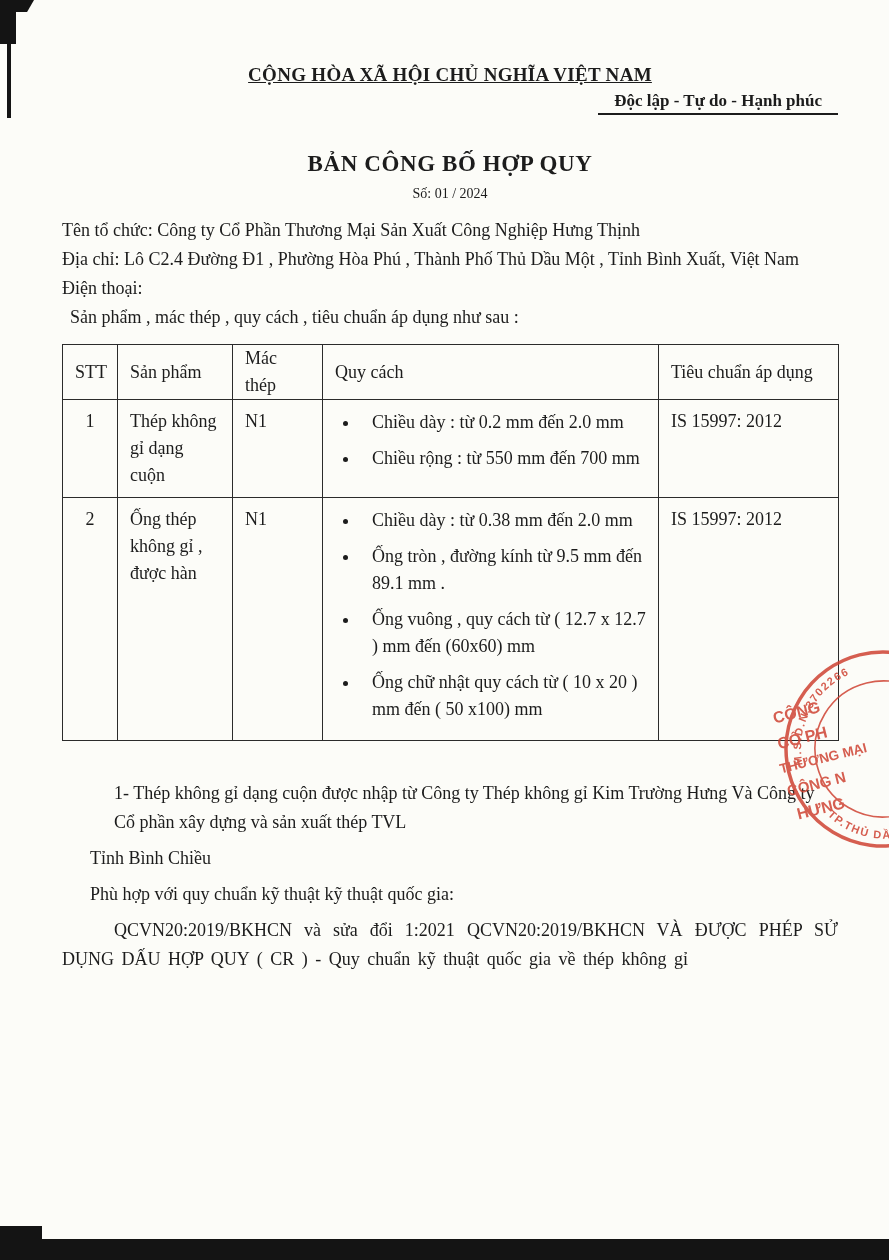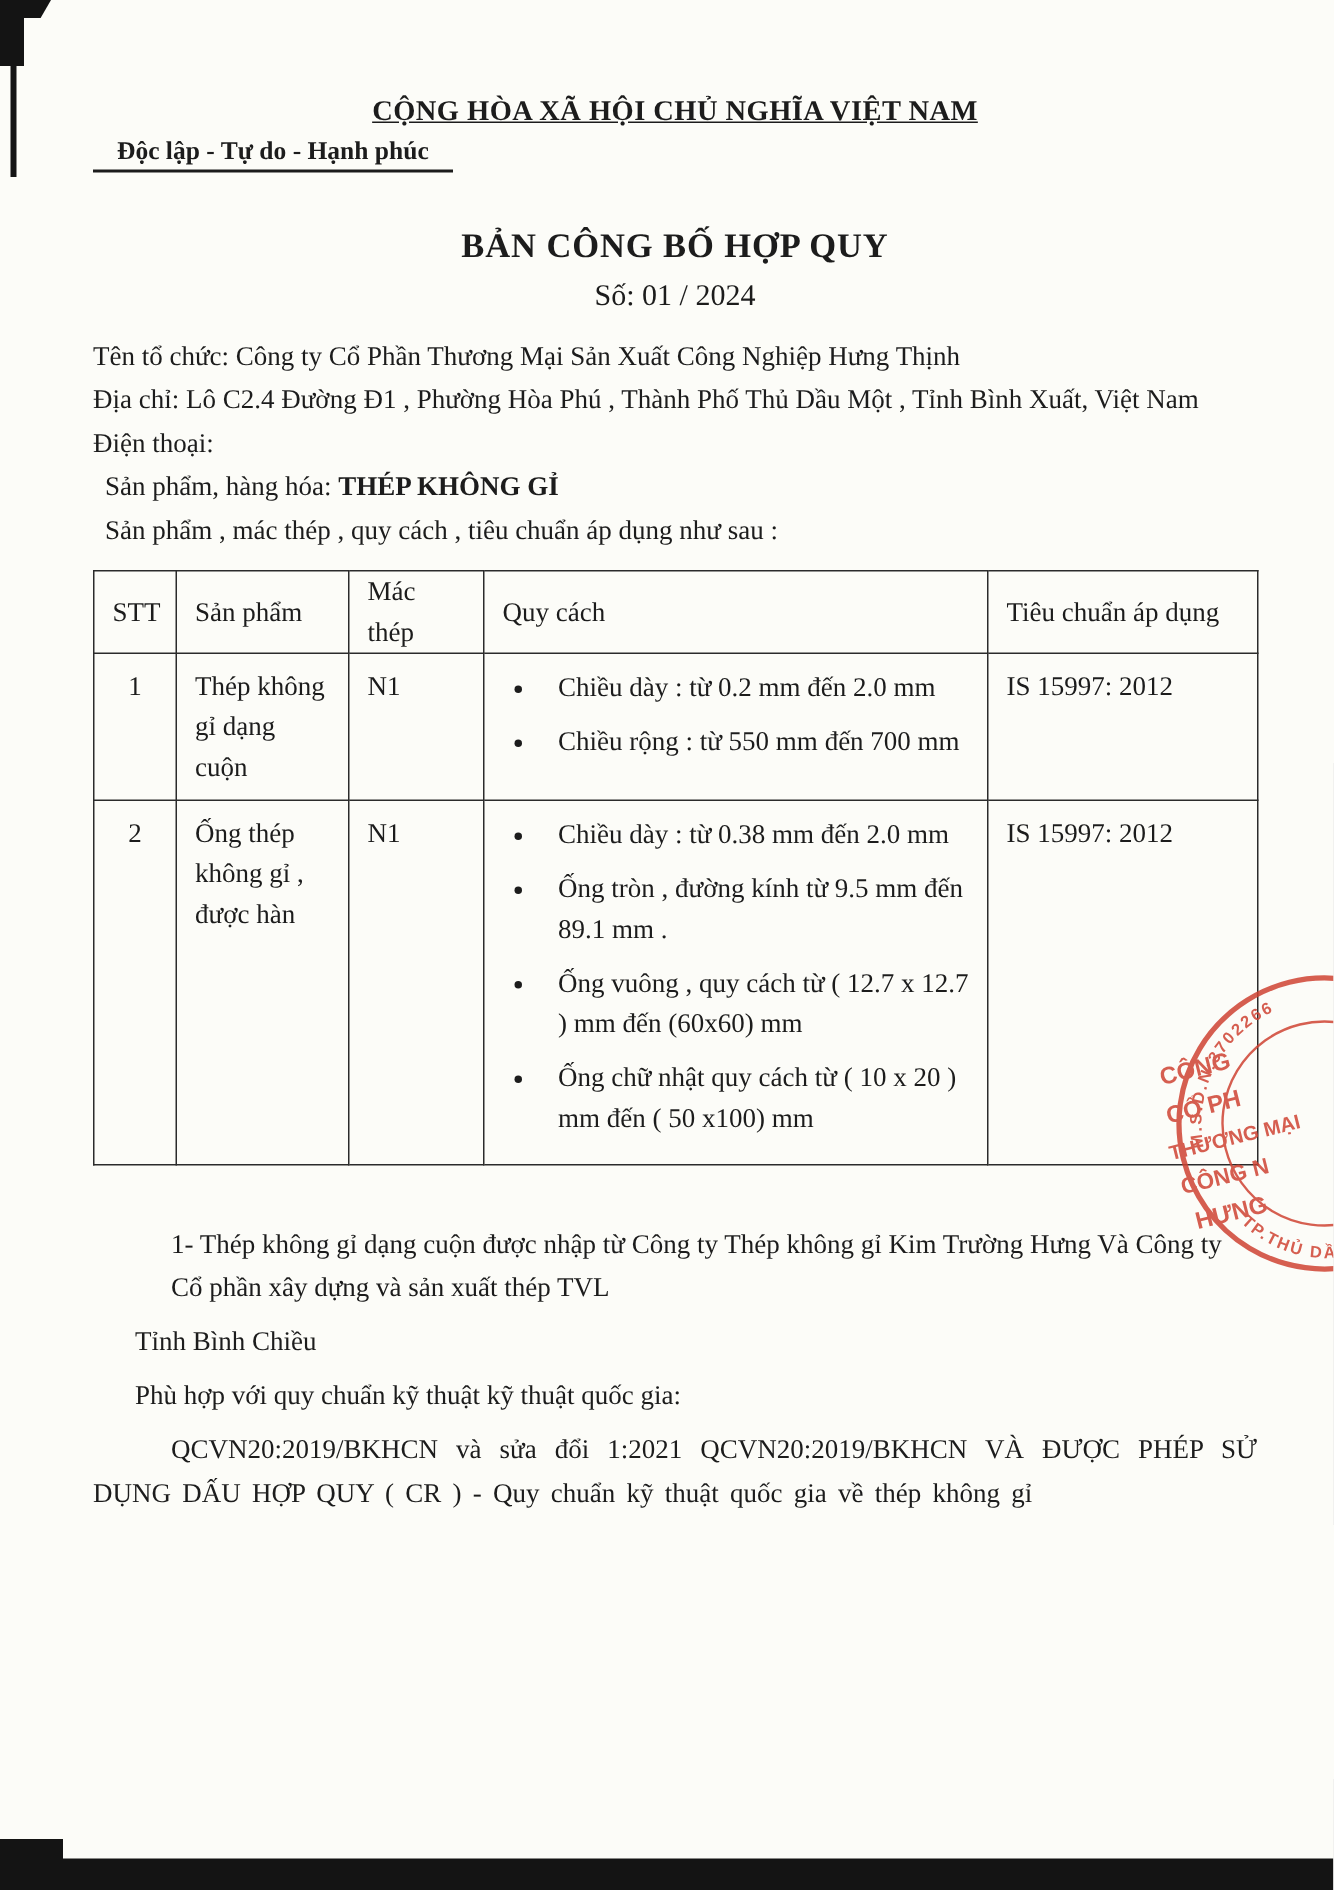--- a/index.html
+++ b/index.html
@@ -16,24 +16,24 @@
   .artifact { position:absolute; background:#141414; }
   .corner-tl-a { left:0; top:0; width:16px; height:44px; }
   .corner-tl-b { left:0; top:0; width:34px; height:12px; transform:skewX(-30deg); transform-origin:top left; }
   .edge-left { left:7px; top:0; width:4px; height:118px; }
   .edge-bottom { left:8px; bottom:0; width:881px; height:21px; }
   .corner-bl { left:0; bottom:0; width:42px; height:34px; }
 
   .content { position:absolute; left:62px; top:64px; width:776px; }
   .center { text-align:center; }
   .country { font-size:19px; font-weight:bold; letter-spacing:.3px;text-decoration:underline; }
-  .motto-wrap { text-align:left; margin-top:5px; }
+  .motto-wrap { text-align:right; margin-top:5px; }
   .motto { display:inline-block; font-size:17px; font-weight:bold; padding:0 16px 2px; border-bottom:2px solid #1c1c1c; }
   .doc-title { margin-top:36px; font-size:23px; font-weight:bold; letter-spacing:.6px; text-align:center; }
-  .doc-number { margin-top:9px; font-size:20px; text-align:center; }
+  .doc-number { margin-top:9px; font-size:14px; text-align:center; }
 
   p.line { font-size:18px; line-height:29px; }
   .org { margin-top:14px; }
   .ind { padding-left:8px; }
   .product-value { font-weight:bold; }
 
   table.spec { border-collapse:collapse; margin-top:12px; width:776px; font-size:18px; table-layout:fixed; }
   .spec th, .spec td { border:1px solid #2b2b2b; vertical-align:top; text-align:left; font-weight:normal; padding:8px 12px; line-height:27px; }
   .spec th { height:42px; vertical-align:middle; padding-top:0; padding-bottom:0; }
   .c-stt { text-align:center !important; }
@@ -70,21 +70,20 @@
     <div class="motto-wrap">
       <span class="motto">Độc lập - Tự do - Hạnh phúc</span>
     </div>
 
     <div class="doc-title">BẢN CÔNG BỐ HỢP QUY</div>
     <div class="doc-number">Số: 01 / 2024</div>
 
     <p class="line org">Tên tổ chức: Công ty Cổ Phần Thương Mại Sản Xuất Công Nghiệp Hưng Thịnh</p>
     <p class="line">Địa chỉ: Lô C2.4 Đường Đ1 , Phường Hòa Phú , Thành Phố Thủ Dầu Một , Tỉnh Bình Xuất, Việt Nam</p>
     <p class="line">Điện thoại:</p>
-    <p class="line ind"><span>Sản phẩm, hàng hóa: </span><span class="product-value">THÉP KHÔNG GỈ</span></p>
     <p class="line ind">Sản phẩm , mác thép , quy cách , tiêu chuẩn áp dụng như sau :</p>
 
     <table class="spec">
       <colgroup>
         <col style="width:55px">
           <col style="width:115px">
           <col style="width:90px">
           <col style="width:336px">
           <col style="width:180px">
       </colgroup>

